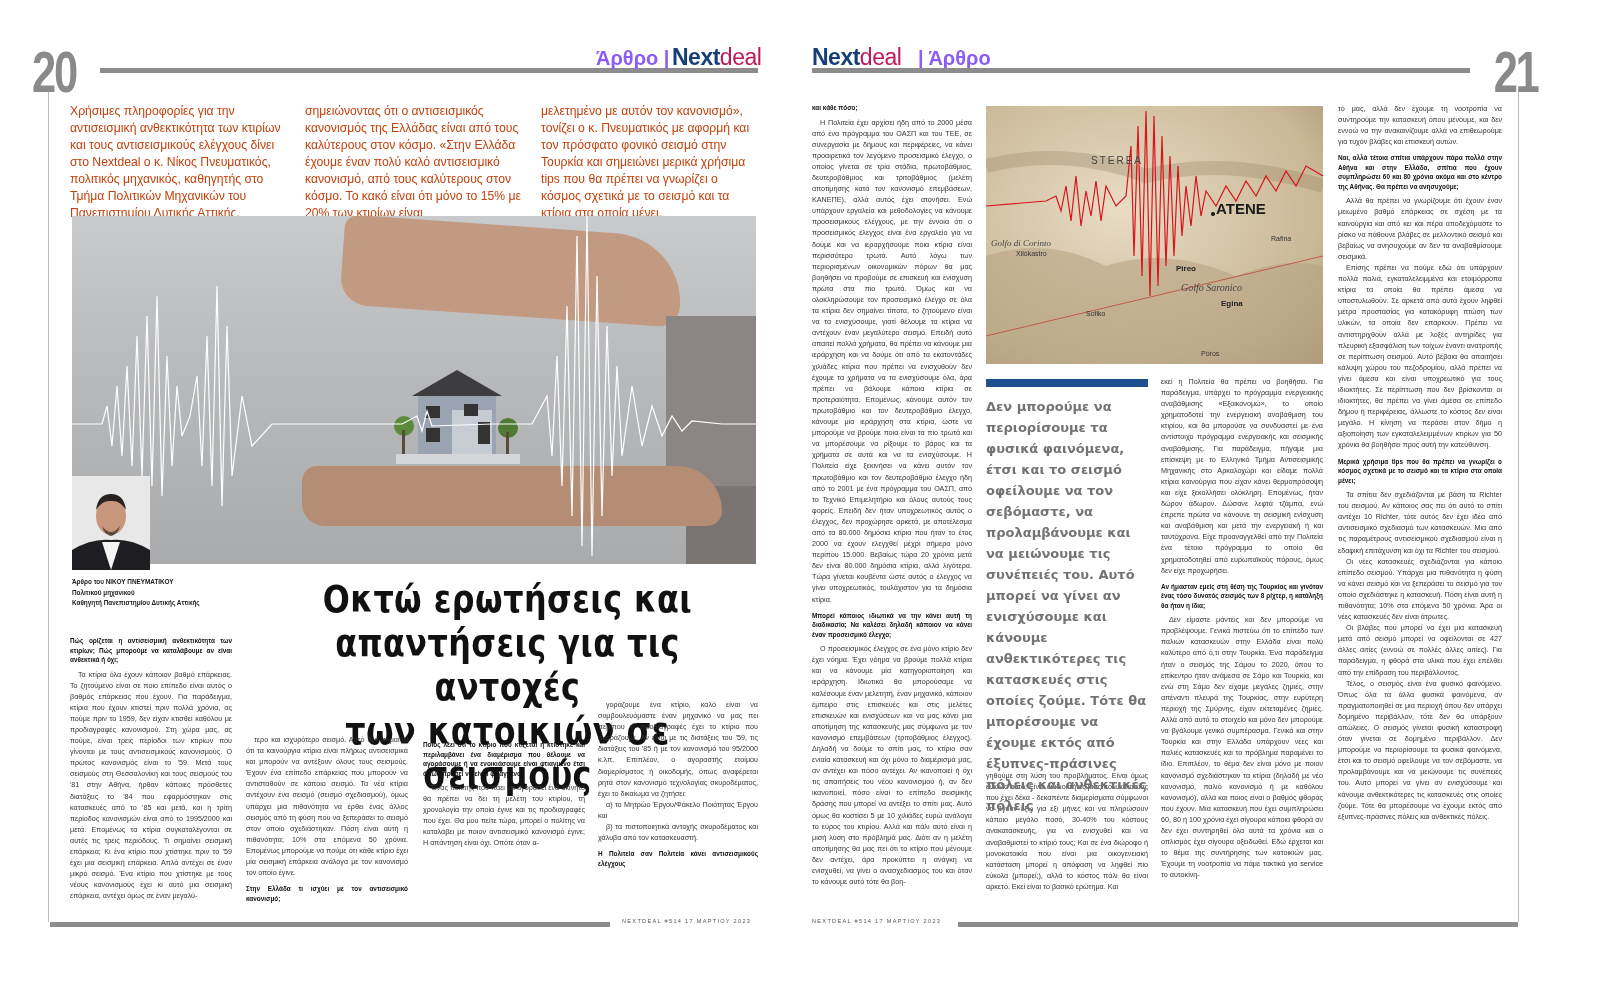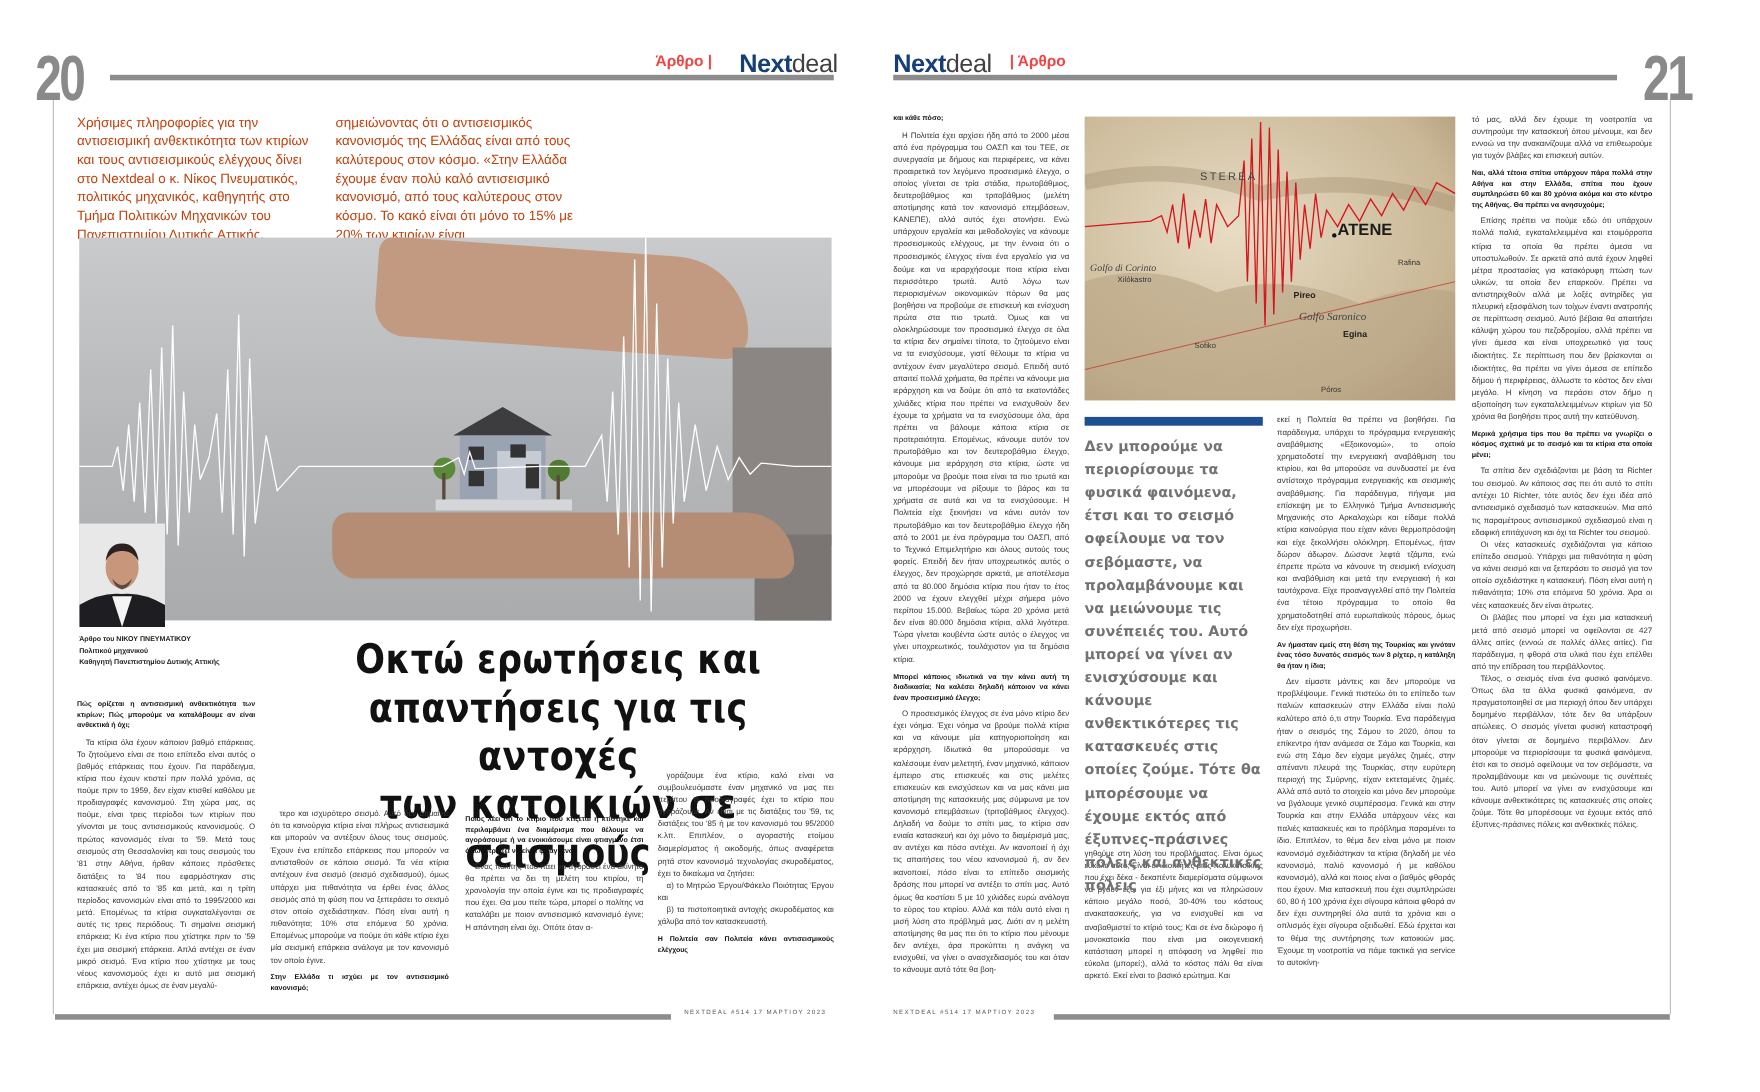--- a/index.html
+++ b/index.html
@@ -6,26 +6,26 @@
 html,body{width:1600px;height:993px;background:#fff;overflow:hidden}
 body{font-family:"Liberation Sans",sans-serif;color:#222;position:relative}
 .page{position:absolute;top:0;height:794px;width:800px}
 .left{left:0}.right{left:800px}
 .pnum{position:absolute;top:38px;font-family:"Liberation Sans",sans-serif;font-weight:bold;font-size:58px;color:#8a8a8a;letter-spacing:-3px;transform:scaleX(.75);}
 .left .pnum{left:32px;transform-origin:left}
 .right .pnum{right:62px;transform-origin:right}
 .hrule{position:absolute;top:68px;height:5px;background:#8c8c8c}
 .left .hrule{left:100px;width:658px}
 .right .hrule{left:12px;width:658px}
-.section{position:absolute;top:47px;font-size:14px;font-weight:bold;color:#ef4444}
+.section{position:absolute;top:47px;font-size:20px;font-weight:bold;color:#8b5cf6}
 .left .section{left:596px}
 .right .section{left:118px}
 .logo{position:absolute;top:44px;font-size:23px;color:#1a4b8c;letter-spacing:-.5px}
 .logo b{font-weight:bold;color:#163f78}
-.logo span{font-weight:normal;color:#404040}
+.logo span{font-weight:normal;color:#be185d}
 .left .logo{left:672px}
 .right .logo{left:12px}
 .col{position:absolute;font-size:7.2px;line-height:11.1px;color:#333;text-align:justify}
 .intro{position:absolute;top:103px;font-size:12.2px;line-height:17px;color:#c2410c}
 .q{font-weight:bold;font-size:6.4px;line-height:9.5px;color:#111;margin:6px 0 4px}
 .p{text-indent:8px}
 .photo{position:absolute;left:72px;top:216px;width:684px;height:348px;background:linear-gradient(180deg,#c9cacb 0%,#b7b8ba 50%,#a9abad 100%);overflow:hidden}
 .house{position:absolute;left:310px;top:150px;width:150px;height:110px}
 .hand-top{position:absolute;left:270px;top:10px;width:340px;height:90px;border-radius:40px 200px 60px 80px;background:#c29a82;transform:rotate(4deg)}
 .hand-bot{position:absolute;left:230px;top:250px;width:420px;height:60px;border-radius:40px 120px 40px 60px;background:#b58d75}
@@ -49,20 +49,21 @@
 <div class="frame-right"></div>
 
 <div class="page left">
   <div class="pnum">20</div>
   <div class="hrule"></div>
   <div class="section">Άρθρο |</div>
   <div class="logo"><b>Next</b><span>deal</span></div>
 
   <div class="intro" style="left:70px;width:218px">Χρήσιμες πληροφορίες για την αντισεισμική ανθεκτικότητα των κτιρίων και τους αντισεισμικούς ελέγχους δίνει στο Nextdeal ο κ. Νίκος Πνευματικός, πολιτικός μηχανικός, καθηγητής στο Τμήμα Πολιτικών Μηχανικών του Πανεπιστημίου Δυτικής Αττικής.</div>
   <div class="intro" style="left:305px;width:218px">σημειώνοντας ότι ο αντισεισμικός κανονισμός της Ελλάδας είναι από τους καλύτερους στον κόσμο. «Στην Ελλάδα έχουμε έναν πολύ καλό αντισεισμικό κανονισμό, από τους καλύτερους στον κόσμο. Το κακό είναι ότι μόνο το 15% με 20% των κτιρίων είναι</div>
+  <div class="intro" style="left:541px;width:220px">μελετημένο με αυτόν τον κανονισμό», τονίζει ο κ. Πνευματικός με αφορμή και τον πρόσφατο φονικό σεισμό στην Τουρκία και σημειώνει μερικά χρήσιμα tips που θα πρέπει να γνωρίζει ο κόσμος σχετικά με το σεισμό και τα κτίρια στα οποία μένει.</div>
 
   <div class="photo">
     <div class="hand-top"></div>
     <div class="sleeve"></div>
     <div class="sleeve2"></div>
     <div class="hand-bot"></div>
     <svg class="house" viewBox="0 0 150 110">
       <polygon points="30,30 75,4 120,30" fill="#3d3d40"></polygon>
       <rect x="36" y="30" width="78" height="58" fill="#9aa3b2"></rect>
       <rect x="70" y="44" width="40" height="44" fill="#c7ccd4"></rect>
@@ -144,20 +145,21 @@
 
   <div class="col" style="left:361px;top:376px;width:162px">
     <div>εκεί η Πολιτεία θα πρέπει να βοηθήσει. Για παράδειγμα, υπάρχει το πρόγραμμα ενεργειακής αναβάθμισης «Εξοικονομώ», το οποίο χρηματοδοτεί την ενεργειακή αναβάθμιση του κτιρίου, και θα μπορούσε να συνδυαστεί με ένα αντίστοιχο πρόγραμμα ενεργειακής και σεισμικής αναβάθμισης. Για παράδειγμα, πήγαμε μια επίσκεψη με το Ελληνικό Τμήμα Αντισεισμικής Μηχανικής στο Αρκαλοχώρι και είδαμε πολλά κτίρια καινούργια που είχαν κάνει θερμοπρόσοψη και είχε ξεκολλήσει ολόκληρη. Επομένως, ήταν δώρον άδωρον. Δώσανε λεφτά τζάμπα, ενώ έπρεπε πρώτα να κάνουνε τη σεισμική ενίσχυση και αναβάθμιση και μετά την ενεργειακή ή και ταυτόχρονα. Είχε προαναγγελθεί από την Πολιτεία ένα τέτοιο πρόγραμμα το οποίο θα χρηματοδοτηθεί από ευρωπαϊκούς πόρους, όμως δεν είχε προχωρήσει.</div>
     <div class="q">Αν ήμασταν εμείς στη θέση της Τουρκίας και γινόταν ένας τόσο δυνατός σεισμός των 8 ρίχτερ, η κατάληξη θα ήταν η ίδια;</div>
     <div class="p">Δεν είμαστε μάντεις και δεν μπορούμε να προβλέψουμε. Γενικά πιστεύω ότι το επίπεδο των παλιών κατασκευών στην Ελλάδα είναι πολύ καλύτερο από ό,τι στην Τουρκία. Ένα παράδειγμα ήταν ο σεισμός της Σάμου το 2020, όπου το επίκεντρο ήταν ανάμεσα σε Σάμο και Τουρκία, και ενώ στη Σάμο δεν είχαμε μεγάλες ζημιές, στην απέναντι πλευρά της Τουρκίας, στην ευρύτερη περιοχή της Σμύρνης, είχαν εκτεταμένες ζημιές. Αλλά από αυτό το στοιχείο και μόνο δεν μπορούμε να βγάλουμε γενικό συμπέρασμα. Γενικά και στην Τουρκία και στην Ελλάδα υπάρχουν νέες και παλιές κατασκευές και το πρόβλημα παραμένει το ίδιο. Επιπλέον, το θέμα δεν είναι μόνο με ποιον κανονισμό σχεδιάστηκαν τα κτίρια (δηλαδή με νέο κανονισμό, παλιό κανονισμό ή με καθόλου κανονισμό), αλλά και ποιος είναι ο βαθμός φθοράς που έχουν. Μια κατασκευή που έχει συμπληρώσει 60, 80 ή 100 χρόνια έχει σίγουρα κάποια φθορά αν δεν έχει συντηρηθεί όλα αυτά τα χρόνια και ο οπλισμός έχει σίγουρα οξειδωθεί. Εδώ έρχεται και το θέμα της συντήρησης των κατοικιών μας. Έχουμε τη νοοτροπία να πάμε τακτικά για service το αυτοκίνη-</div>
   </div>
 
   <div class="col" style="left:538px;top:103px;width:164px">
     <div>τό μας, αλλά δεν έχουμε τη νοοτροπία να συντηρούμε την κατασκευή όπου μένουμε, και δεν εννοώ να την ανακαινίζουμε αλλά να επιθεωρούμε για τυχόν βλάβες και επισκευή αυτών.</div>
     <div class="q">Ναι, αλλά τέτοια σπίτια υπάρχουν πάρα πολλά στην Αθήνα και στην Ελλάδα, σπίτια που έχουν συμπληρώσει 60 και 80 χρόνια ακόμα και στο κέντρο της Αθήνας. Θα πρέπει να ανησυχούμε;</div>
+    <div class="p">Αλλά θα πρέπει να γνωρίζουμε ότι έχουν έναν μειωμένο βαθμό επάρκειας σε σχέση με τα καινούργια και από κει και πέρα αποδεχόμαστε το ρίσκο να πάθουνε βλάβες σε μελλοντικό σεισμό και βεβαίως να ανησυχούμε αν δεν τα αναβαθμίσουμε σεισμικά.</div>
     <div class="p">Επίσης πρέπει να πούμε εδώ ότι υπάρχουν πολλά παλιά, εγκαταλελειμμένα και ετοιμόρροπα κτίρια τα οποία θα πρέπει άμεσα να υποστυλωθούν. Σε αρκετά από αυτά έχουν ληφθεί μέτρα προστασίας για κατακόρυφη πτώση των υλικών, τα οποία δεν επαρκούν. Πρέπει να αντιστηριχθούν αλλά με λοξές αντηρίδες για πλευρική εξασφάλιση των τοίχων έναντι ανατροπής σε περίπτωση σεισμού. Αυτό βέβαια θα απαιτήσει κάλυψη χώρου του πεζοδρομίου, αλλά πρέπει να γίνει άμεσα και είναι υποχρεωτικό για τους ιδιοκτήτες. Σε περίπτωση που δεν βρίσκονται οι ιδιοκτήτες, θα πρέπει να γίνει άμεσα σε επίπεδο δήμου ή περιφέρειας, άλλωστε το κόστος δεν είναι μεγάλο. Η κίνηση να περάσει στον δήμο η αξιοποίηση των εγκαταλελειμμένων κτιρίων για 50 χρόνια θα βοηθήσει προς αυτή την κατεύθυνση.</div>
     <div class="q">Μερικά χρήσιμα tips που θα πρέπει να γνωρίζει ο κόσμος σχετικά με το σεισμό και τα κτίρια στα οποία μένει;</div>
     <div class="p">Τα σπίτια δεν σχεδιάζονται με βάση τα Richter του σεισμού. Αν κάποιος σας πει ότι αυτό το σπίτι αντέχει 10 Richter, τότε αυτός δεν έχει ιδέα από αντισεισμικό σχεδιασμό των κατασκευών. Μια από τις παραμέτρους αντισεισμικού σχεδιασμού είναι η εδαφική επιτάχυνση και όχι τα Richter του σεισμού.</div>
     <div class="p">Οι νέες κατασκευές σχεδιάζονται για κάποιο επίπεδο σεισμού. Υπάρχει μια πιθανότητα η φύση να κάνει σεισμό και να ξεπεράσει το σεισμό για τον οποίο σχεδιάστηκε η κατασκευή. Πόση είναι αυτή η πιθανότητα; 10% στα επόμενα 50 χρόνια. Άρα οι νέες κατασκευές δεν είναι άτρωτες.</div>
     <div class="p">Οι βλάβες που μπορεί να έχει μια κατασκευή μετά από σεισμό μπορεί να οφείλονται σε 427 άλλες αιτίες (εννοώ σε πολλές άλλες αιτίες). Για παράδειγμα, η φθορά στα υλικά που έχει επέλθει από την επίδραση του περιβάλλοντος.</div>
     <div class="p">Τέλος, ο σεισμός είναι ένα φυσικό φαινόμενο. Όπως όλα τα άλλα φυσικά φαινόμενα, αν πραγματοποιηθεί σε μια περιοχή όπου δεν υπάρχει δομημένο περιβάλλον, τότε δεν θα υπάρξουν απώλειες. Ο σεισμός γίνεται φυσική καταστροφή όταν γίνεται σε δομημένο περιβάλλον. Δεν μπορούμε να περιορίσουμε τα φυσικά φαινόμενα, έτσι και το σεισμό οφείλουμε να τον σεβόμαστε, να προλαμβάνουμε και να μειώνουμε τις συνέπειές του. Αυτό μπορεί να γίνει αν ενισχύσουμε και κάνουμε ανθεκτικότερες τις κατασκευές στις οποίες ζούμε. Τότε θα μπορέσουμε να έχουμε εκτός από έξυπνες-πράσινες πόλεις και ανθεκτικές πόλεις.</div>
   </div>
 
   <div class="footer" style="left:158px;width:560px"></div>
   <div class="foottext" style="left:12px">NEXTDEAL #514 17 ΜΑΡΤΙΟΥ 2023</div>

